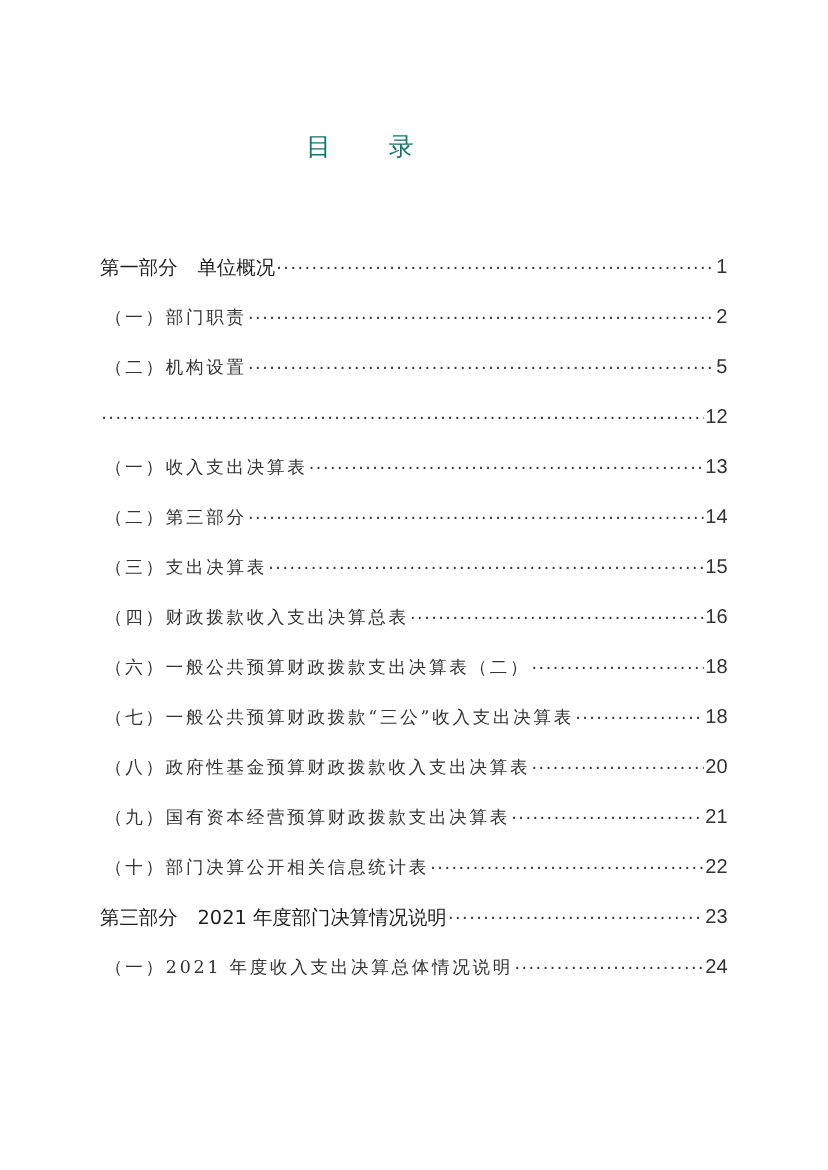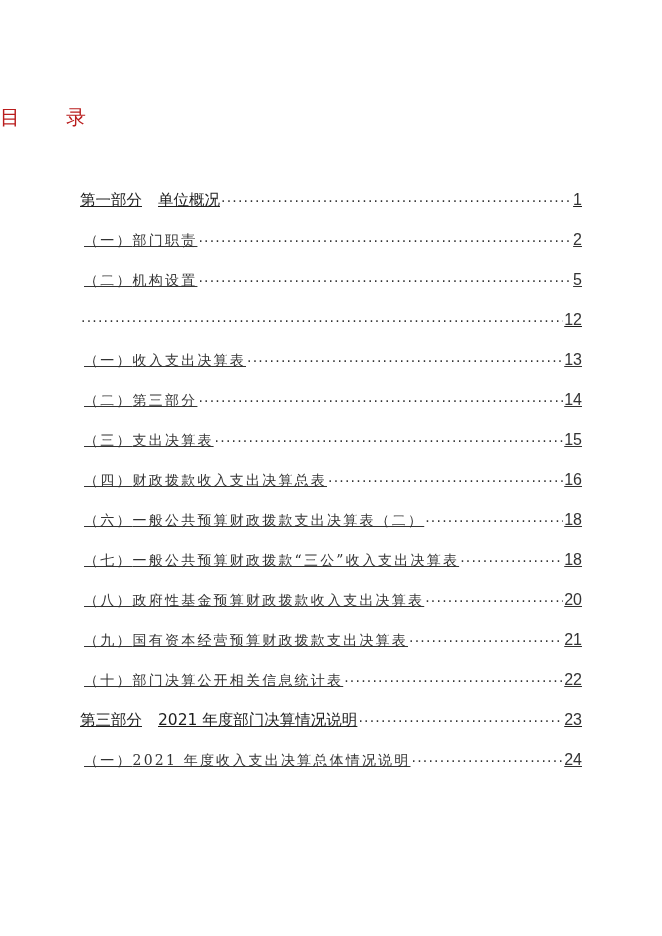--- a/index.html
+++ b/index.html
@@ -20,40 +20,39 @@
       left: 0; top: 0;
       width: 662px;
       height: 936px;
       background: #ffffff;
     }
     .title {
       position: absolute;
       top: 104px;
       left: 0;
       width: 576px;
-      text-align: left;
+      text-align: center;
       font-size: 20px;
       letter-spacing: 0;
-      color: #b91c1c;
+      color: #0f766e;
     }
     .title span { display: inline-block; }
     .title .gap { width: 46px; }
     .toc {
       position: absolute;
       left: 80px;
       top: 187px;
       width: 502px;
     }
     .toc-row {
       display: flex;
-      align-items: flex-start;
+      align-items: flex-end;
       height: 40px;
       line-height: 26px;
       white-space: nowrap;
-      text-decoration: underline;
     }
     .toc-row.part {
       font-size: 15.5px;
       color: #1e1e1e;
     }
     .toc-row.sub {
       font-size: 14px;
       color: #333;
       padding-left: 4px;
       letter-spacing: 2.2px;

